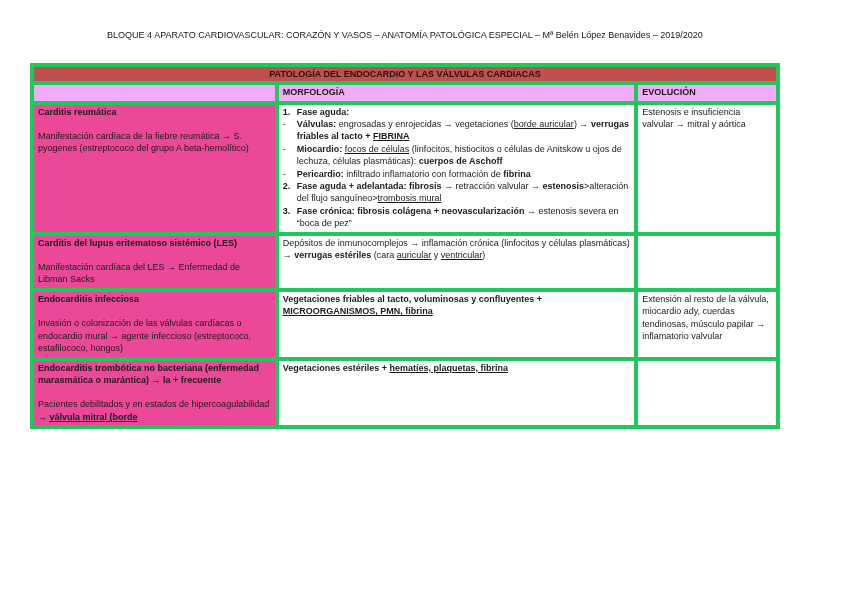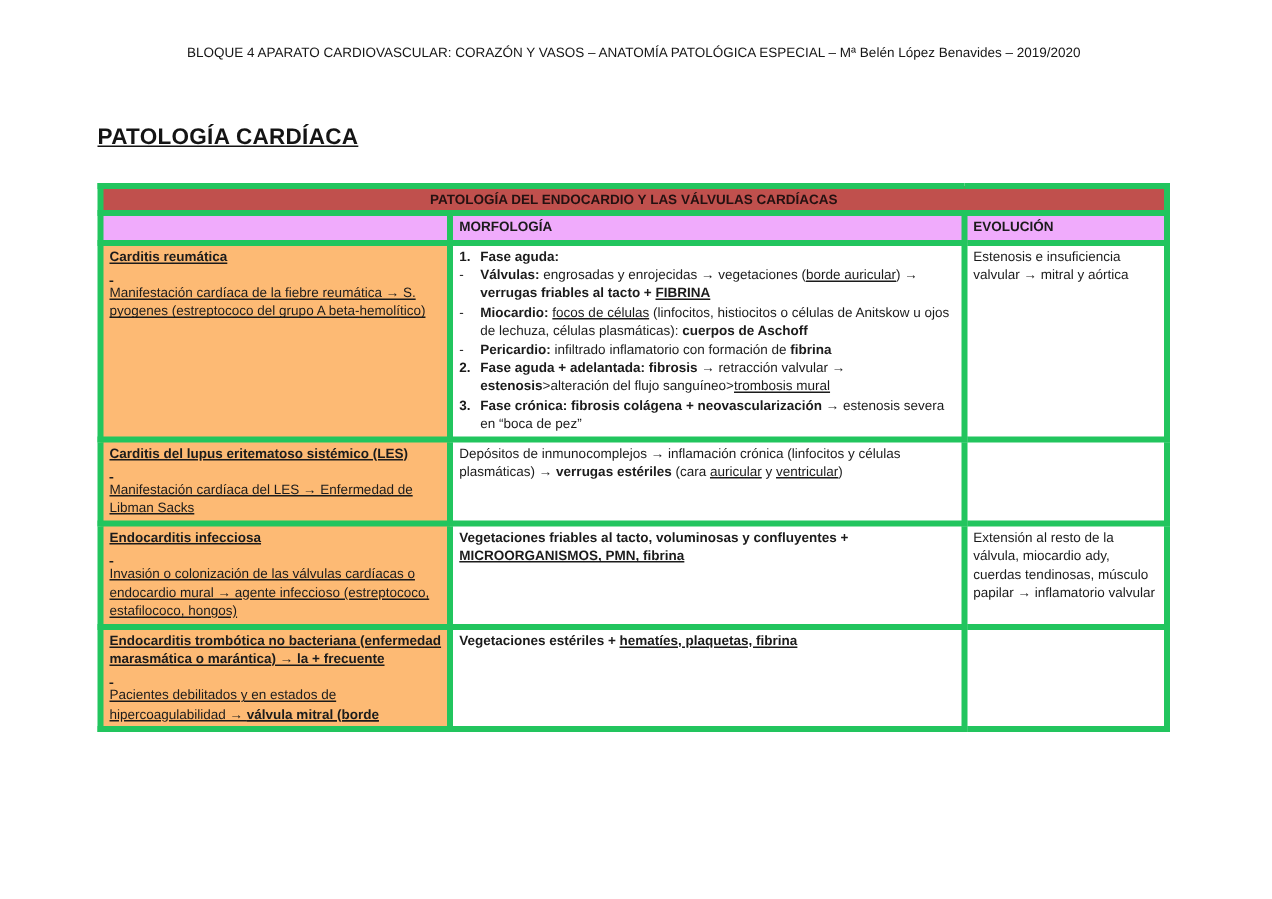--- a/index.html
+++ b/index.html
@@ -1,41 +1,40 @@
 <!DOCTYPE html>
 <html><head>
 <meta charset="utf-8">
 <style>
   * { margin:0; padding:0; box-sizing:border-box; }
   html,body { width:848px; height:599px; background:#ffffff; overflow:hidden; }
   body { font-family:"Liberation Sans", sans-serif; color:#1b1b1b; }
-  .page { width:848px; height:599px; padding:30px 68px 0 65px; position:relative; background:#ffffff; }
+  .page { width:848px; height:599px; padding:30px 68px 0 30px; position:relative; background:#ffffff; }
   .doc-header { text-align:center; font-size:9px; line-height:1.2; color:#161616; white-space:nowrap; }
   .doc-title { margin-top:42px; font-size:15px; font-weight:bold; text-decoration:underline; letter-spacing:0.2px; color:#141414; }
   table.main { border-collapse:collapse; width:100%; margin-top:22px; table-layout:fixed; }
   table.main th, table.main td { border:4px solid #22c55e; padding:1px 4px 2px 4px; vertical-align:top; font-size:9px; line-height:1.38; text-align:left; font-weight:normal; word-wrap:break-word; }
   tr.title-row th { background:#c0504d; text-align:center; font-weight:bold; color:#241111; padding:1px 2px; }
   tr.colhead th { background:#f0abfc; font-weight:bold; color:#1b1b1b; }
   tr.section td { font-weight:bold; background:#ffffff; }
-  td.c1 { background:#fdba74;text-decoration:underline; }
+  td.c1 { background:#ec4899; }
   .b { font-weight:bold; }
   .u { text-decoration:underline;text-align:center; }
   .blk { display:block; }
   .blk.num, .blk.dash { display:flex; align-items:flex-start; }
   .blk .mk { flex:0 0 14px; }
   .blk.num .mk { font-weight:bold; }
   .blk .tx { flex:1 1 auto; min-width:0; }
   .blk.blank { height:12px; }
 </style>
 </head>
 <body>
 
 <div class="page">
   <div class="doc-header">BLOQUE 4 APARATO CARDIOVASCULAR: CORAZÓN  Y VASOS – ANATOMÍA PATOLÓGICA ESPECIAL – Mª Belén López Benavides – 2019/2020</div>
-  <h1 class="doc-title">PATOLOGÍA CARDÍACA</h1>
 
   <table class="main">
     <colgroup>
       <col style="width:32.8%">
       <col style="width:48.2%">
       <col style="width:19%">
     </colgroup>
     <thead>
       <tr class="title-row">
         <th colspan="3">PATOLOGÍA DEL ENDOCARDIO Y LAS VÁLVULAS CARDÍACAS</th>

